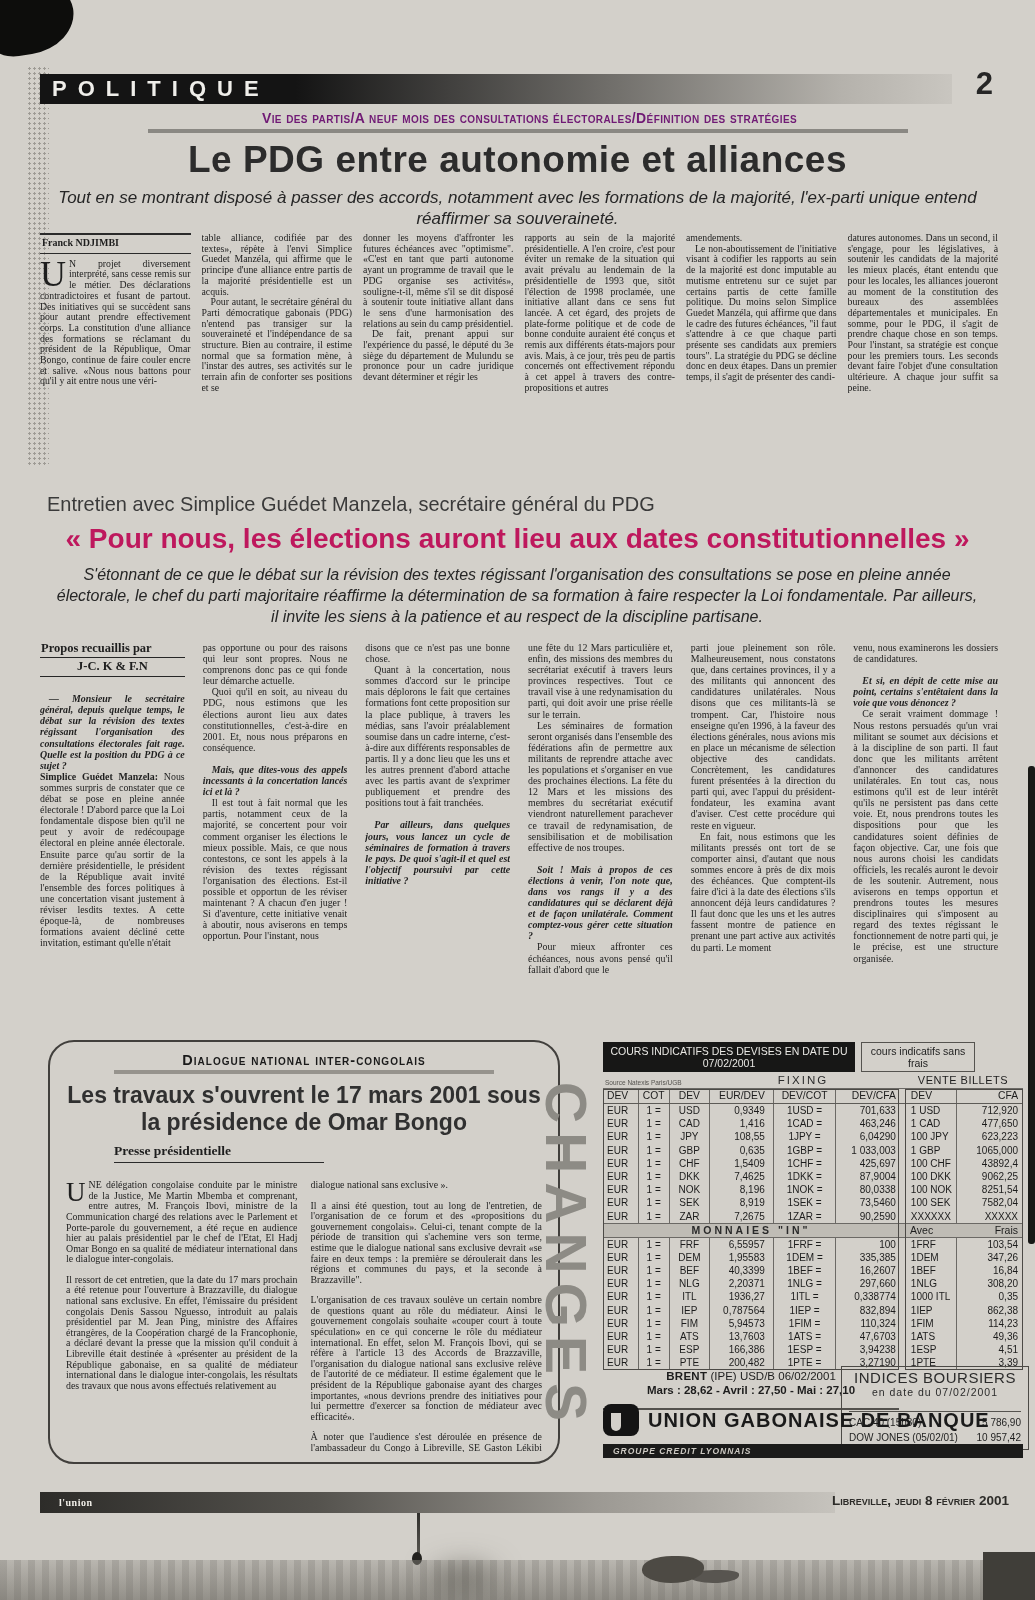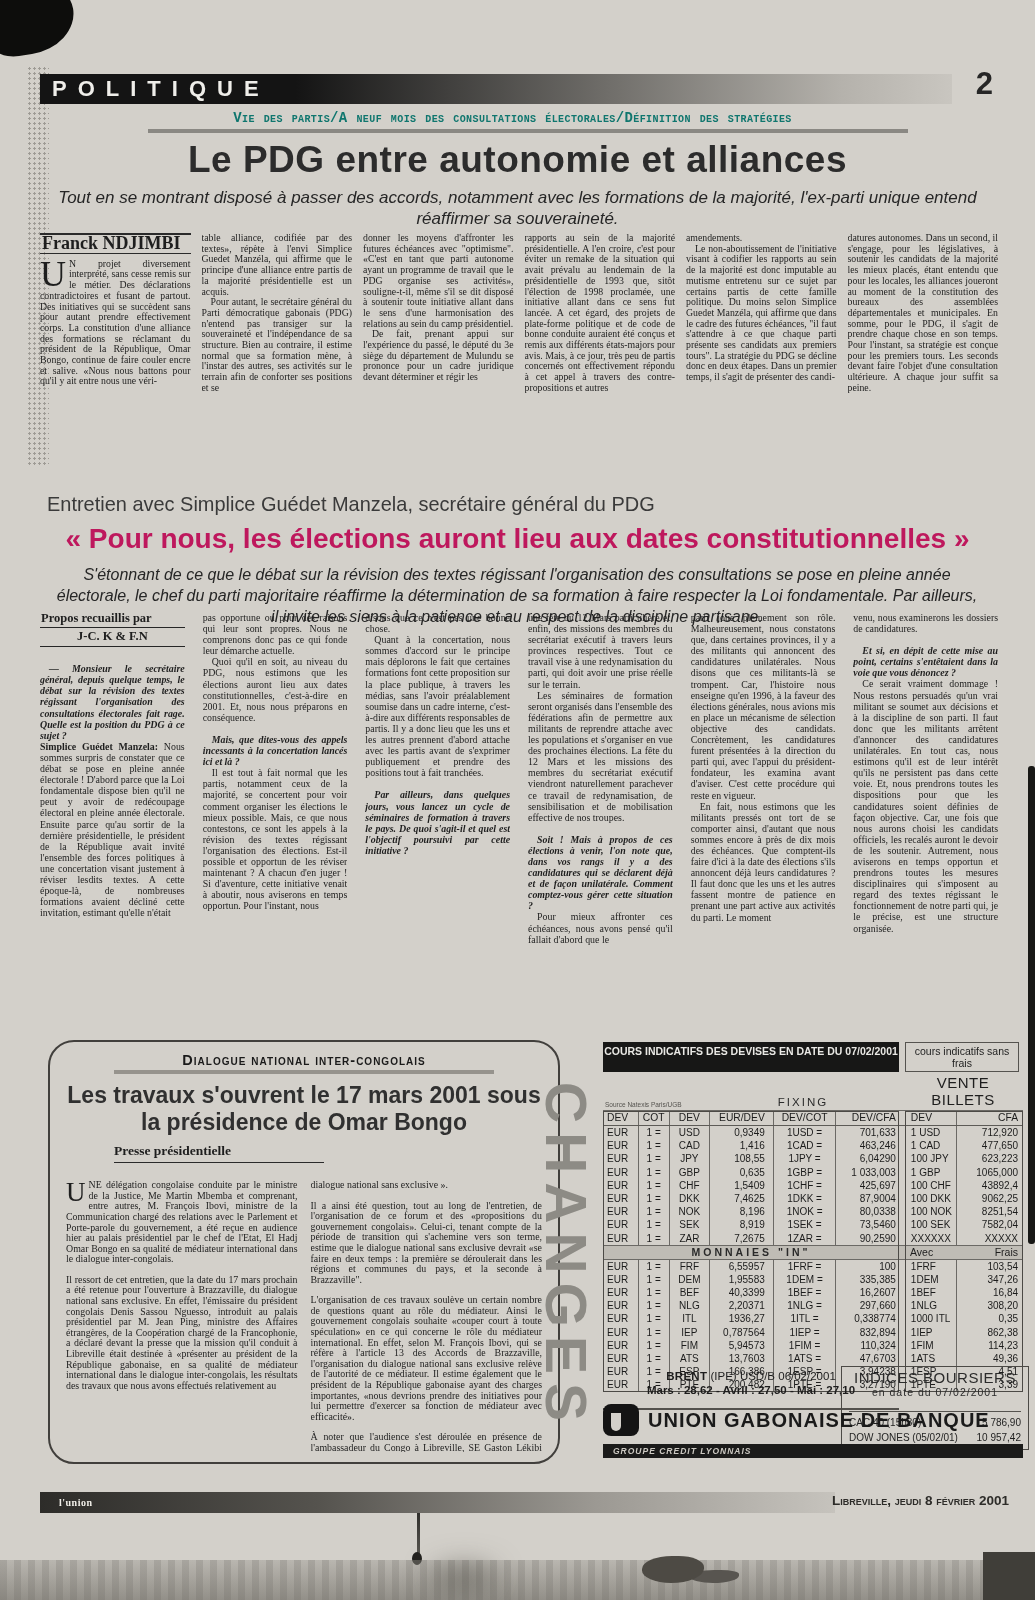--- a/index.html
+++ b/index.html
@@ -21,49 +21,49 @@
     box-shadow:42px 7px 0 -7px #585550,-210px 9px 28px rgba(82,80,73,.55);}
   .corner-br{right:0;top:1552px;width:52px;height:48px;background:#403e39;}
 
   
   .masthead{left:40px;top:74px;width:912px;height:30px;
     background:linear-gradient(to right,#141414 0%,#141414 28%,#6f6d69 62%,#b5b2ac 88%,#c9c6c0 100%);}
   .masthead span{display:inline-block;color:#efeeea;font-family:"Liberation Sans",sans-serif;
     font-weight:bold;font-size:22px;line-height:30px;letter-spacing:11px;padding-left:12px;}
   .pageno{right:42px;top:66px;font-family:"Liberation Sans",sans-serif;font-weight:bold;font-size:31px;color:#262626;}
 
-  .kicker{left:35px;top:110px;width:955px;text-align:center;font-family:Liberation Mono, monospace;
-    font-weight:bold;font-size:14px;font-variant-caps:small-caps;letter-spacing:.4px;color:#0f766e;}
+  .kicker{left:52px;top:110px;width:955px;text-align:center;font-family:Liberation Sans, sans-serif;
+    font-weight:bold;font-size:14px;font-variant-caps:small-caps;letter-spacing:.4px;color:#701a75;}
   .kicker-rule{left:148px;top:129px;width:760px;height:4px;background:#8a8883;}
 
   .headline1{left:40px;top:139px;width:955px;text-align:center;font-family:"Liberation Sans",sans-serif;
     font-weight:bold;font-size:37px;color:#2c2c2c;letter-spacing:.5px;}
   .standfirst1{left:55px;top:188px;width:925px;text-align:center;font-family:"Liberation Sans",sans-serif;
     font-style:italic;font-size:17px;line-height:1.22;color:#262626;}
 
   
   .cols{display:flex;}
   .article1{left:40px;top:233px;width:958px;height:236px;gap:11px;}
   .article1 .col,.interview .col{flex:1 1 0;overflow:hidden;text-align:justify;}
   .article1 .col{font-size:9.8px;line-height:10.7px;}
   .col p{margin:0;text-indent:9px;}
   .col p.noindent{text-indent:0;}
-  .byline1{border-top:2px solid #2a2a2a;border-bottom:1px solid #2a2a2a;font-weight:bold;font-size:18px;
+  .byline1{border-top:2px solid #2a2a2a;border-bottom:1px solid #2a2a2a;font-weight:bold;font-size:10px;
     padding:3px 0 4px 2px;margin-bottom:5px;text-indent:0;}
   .dropcap{float:left;font-size:36px;line-height:29px;padding:1px 3px 0 0;}
   .dropcap.small{font-size:27px;line-height:22px;}
 
   
   .interview-kicker{left:47px;top:492px;font-family:"Liberation Sans",sans-serif;font-size:21px;color:#3a3a3a;
     transform:scaleX(.95);transform-origin:left;white-space:nowrap;}
   .headline2{left:40px;top:523px;width:955px;text-align:center;font-family:"Liberation Sans",sans-serif;
     font-weight:bold;font-size:28px;color:#be185d;}
   .standfirst2{left:52px;top:565px;width:930px;text-align:center;font-family:"Liberation Sans",sans-serif;
     font-style:italic;font-size:16px;line-height:1.3;color:#262626;}
-  .interview{left:40px;top:612px;width:958px;height:392px;gap:18px;}
+  .interview{left:40px;top:642px;width:958px;height:392px;gap:18px;}
   .interview .col{font-size:9.9px;line-height:11.1px;}
   .byline2{margin-bottom:7px;}
   .byline2 .lbl{font-weight:bold;font-size:12.5px;border-bottom:1.5px solid #262626;padding:1px 0 3px 1px;}
   .byline2 .names{font-weight:bold;font-size:12.5px;text-align:center;border-bottom:1.5px solid #262626;padding:3px 0 4px;}
   .interview p.q{font-weight:bold;font-style:italic;margin-top:11px;}
   .interview p.q.first{margin-top:16px;}
 
   
   .dialogue-box{left:48px;top:1040px;width:512px;height:424px;border:2.5px solid #413f3c;border-radius:26px;
     padding:10px 16px;box-sizing:border-box;}
@@ -76,27 +76,27 @@
     padding-bottom:3px;margin-bottom:7px;}
   .box-cols{display:flex;gap:13px;height:282px;overflow:hidden;font-size:9.9px;line-height:10.6px;text-align:justify;}
   .box-cols .bcol{flex:1 1 0;overflow:hidden;}
 
   
   .changes{left:545px;top:1040px;width:478px;height:470px;font-family:"Liberation Sans",sans-serif;}
   .changes-vert{position:absolute;left:-12px;top:42px;height:365px;writing-mode:vertical-rl;
     font-size:57px;font-weight:bold;color:#8d8b85;letter-spacing:9px;}
   .fxtable{position:absolute;left:58px;top:2px;width:420px;}
   .fx-hrow{display:flex;margin-bottom:2px;}
-  .fx-head-left{width:296px;background:#171716;color:#e9e8e4;font-size:10.5px;font-weight:bold;
+  .fx-head-left{width:252px;background:#171716;color:#e9e8e4;font-size:10.5px;font-weight:normal;
     text-align:center;padding:3px 0;}
   .fx-head-right{width:112px;border:1px solid #55534f;font-size:10.5px;text-align:center;padding:2px 0;margin-left:6px;}
   .fx-srow{display:flex;align-items:flex-end;border-bottom:1px solid #6b6965;}
   .fx-src{width:100px;font-size:6.5px;color:#55534f;padding:2px 0 2px 2px;}
   .fx-fixing{width:196px;text-align:center;font-size:11.5px;letter-spacing:2px;color:#2b2b2b;padding-bottom:2px;}
-  .fx-vente{width:112px;margin-left:6px;text-align:center;font-size:15px;letter-spacing:.5px;padding-bottom:2px;}
+  .fx-vente{width:112px;margin-left:6px;text-align:center;font-size:11px;letter-spacing:.5px;padding-bottom:2px;}
   .fx-grid{position:relative;}
   .fx-outline-l{position:absolute;left:0;top:0;width:296px;height:100%;border:1.5px solid #4c4a46;box-sizing:border-box;pointer-events:none;}
   .fx-outline-r{position:absolute;left:302px;top:0;width:118px;height:100%;border:1.5px solid #4c4a46;box-sizing:border-box;pointer-events:none;}
   .crow{display:flex;height:13.2px;font-size:10px;line-height:13.2px;color:#1c1c1c;}
   .crow.hd{font-size:10.3px;border-bottom:1px solid #5d5b57;height:14px;line-height:14px;}
   .c0{width:36px;padding-left:4px;box-sizing:border-box;border-right:1px solid #6b6965;}
   .c1{width:30px;text-align:center;border-right:1px solid #6b6965;}
   .c2{width:40px;text-align:center;border-right:1px solid #6b6965;}
   .c3{width:64px;text-align:right;padding-right:8px;box-sizing:border-box;border-right:1px solid #6b6965;}
   .c4{width:62px;text-align:center;border-right:1px solid #6b6965;}

